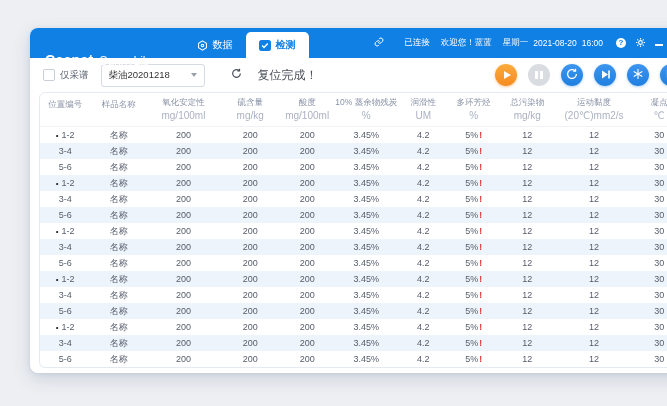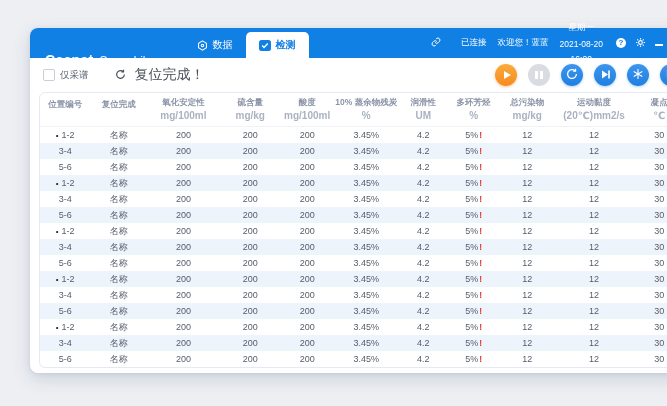--- a/index.html
+++ b/index.html
@@ -24,50 +24,50 @@
   .logo-b{font-size:12px;font-weight:normal;opacity:.95;margin-top:35px;}
   .tabs{display:flex;align-items:flex-end;margin-left:34px;height:30px;}
   .tab{
     display:flex;align-items:center;gap:5px;font-size:10px;color:#fff;
     padding:0 13px;height:26px;border-radius:5px 5px 0 0;cursor:default;
   }
   .tab.active{background:#fff;color:#1180e4;font-weight:bold;}
   .tab-icon{display:inline-flex;align-items:center;}
   .tb-right{margin-left:auto;display:flex;align-items:center;gap:11px;font-size:8.5px;white-space:nowrap;}
   .conn{display:flex;align-items:center;gap:20px;}
-  .dtgroup{display:flex;align-items:center;gap:5px;flex-direction:column;}
+  .dtgroup{display:flex;align-items:center;gap:5px;}
   .win-icons{display:flex;align-items:center;gap:9px;margin-left:2px;}
   .help-icon{
     width:10px;height:10px;border-radius:50%;background:#fff;color:#1180e4;
     font-size:8px;font-weight:bold;line-height:10px;text-align:center;display:inline-block;
   }
   .min-icon{width:8px;height:2px;background:#fff;display:inline-block;margin-top:3px;}
   
   .toolbar{height:34px;display:flex;align-items:center;padding:0 13px;}
   .cb{width:10px;height:10px;border:1px solid #c9ced8;border-radius:2px;background:#fff;flex:none;}
   .cb-label{font-size:9.5px;color:#5b6270;margin-left:5px;}
   .select{
     margin-left:12px;width:88px;height:21px;border:1px solid #d6dae2;border-radius:3px;
     display:flex;align-items:center;justify-content:space-between;padding:0 7px;
     font-size:9.5px;color:#333;background:#fff;
   }
   .caret{width:0;height:0;border-left:3.5px solid transparent;border-right:3.5px solid transparent;border-top:4px solid #9aa1ad;}
-  .status{margin-left:26px;display:flex;align-items:center;gap:9px;font-size:14px;color:#4a4f58;}
+  .status{margin-left:26px;display:flex;align-items:center;gap:16px;font-size:12px;color:#4a4f58;}
   .actions{margin-left:auto;display:flex;align-items:center;gap:11px;}
   .abtn{width:22px;height:22px;border-radius:50%;display:flex;align-items:center;justify-content:center;border:none;padding:0;cursor:pointer;}
   .abtn.play{background:linear-gradient(180deg,#fbaa3c,#f68b1f);box-shadow:0 1px 3px rgba(246,139,31,.45);}
   .abtn.pause{background:#d9dce1;}
   .abtn.blue{background:linear-gradient(180deg,#3d95ee,#1f7fe0);box-shadow:0 1px 3px rgba(31,127,224,.35);}
   .tri{width:0;height:0;border-top:4.5px solid transparent;border-bottom:4.5px solid transparent;border-left:7px solid #fff;margin-left:2px;}
   .pbars{display:flex;gap:2.5px;}
   .pbars i{display:block;width:2.5px;height:8px;background:#fff;}
   
   .table-wrap{margin:0 9px 9px;border:1px solid #e5e9f1;border-radius:6px;overflow:hidden;background:#fff;}
   table{width:100%;border-collapse:collapse;table-layout:fixed;}
-  thead th{font-weight:bold;padding:4px 0 5px;border-bottom:1px solid #f0f2f6;white-space:nowrap;overflow:visible;}
+  thead th{font-weight:normal;padding:4px 0 5px;border-bottom:1px solid #f0f2f6;white-space:nowrap;overflow:visible;}
   .cth{font-size:8.5px;color:#8b94a7;}
   .cu{font-size:10px;color:#aab2c2;margin-top:1px;min-height:8px;}
   tbody td{height:16px;font-size:9px;color:#565c69;text-align:center;white-space:nowrap;overflow:hidden;padding:0;}
   tbody tr:nth-child(even){background:#eef4fc;}
   .bullet{color:#222;margin-right:3px;font-size:8px;}
   .alert{color:#e5322d;font-weight:bold;margin-left:1px;font-size:8.5px;}
 </style>
 </head>
 <body>
 
@@ -132,20 +132,24 @@
             </svg>
         </span>
       </span>
     </div>
   </div>
 
   <div class="toolbar">
     <span class="cb"></span>
     <span class="cb-label">仅采谱</span>
 
+    <div class="select">
+      <span>柴油20201218</span>
+      <span class="caret"></span>
+    </div>
 
     <div class="status">
       <span>
         <svg width="11" height="11" viewBox="0 0 12 12" fill="none" stroke="#4a4f58" stroke-width="1.3">
             <path d="M10.2 6A4.2 4.2 0 1 1 9 3"></path>
             <path d="M9.3 0.8v2.4H6.9"></path>
           </svg>
       </span>
       <span>复位完成！</span>
     </div>
@@ -210,21 +214,21 @@
           <col style="width: 72px;">
           <col style="width: 47px;">
         </colgroup>
       <thead>
           <tr id="grid-head">
             <th>
               <div class="cth">位置编号</div>
               <div class="cu"></div>
             </th>
             <th>
-              <div class="cth">复位完成</div>
+              <div class="cth">样品名称</div>
               <div class="cu"></div>
             </th>
             <th>
               <div class="cth">氧化安定性</div>
               <div class="cu">mg/100ml</div>
             </th>
             <th>
               <div class="cth">硫含量</div>
               <div class="cu">mg/kg</div>
             </th>

